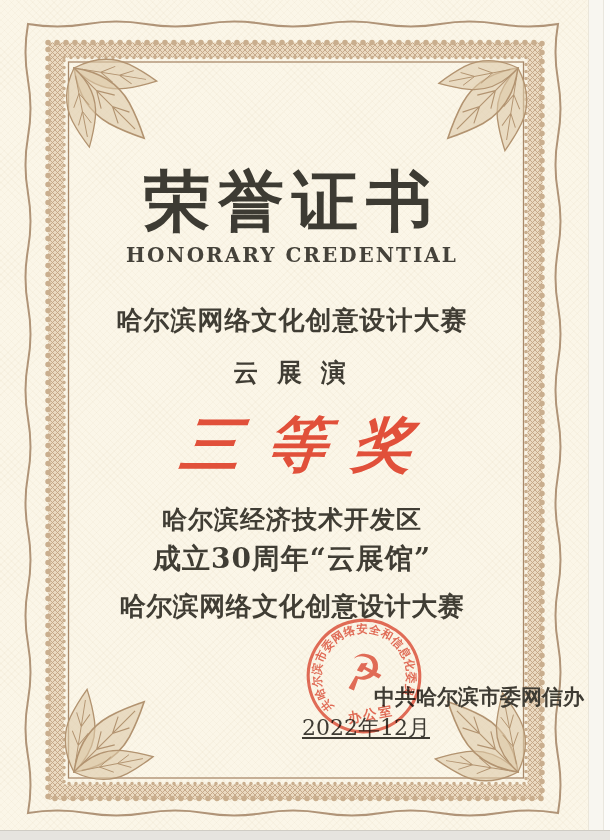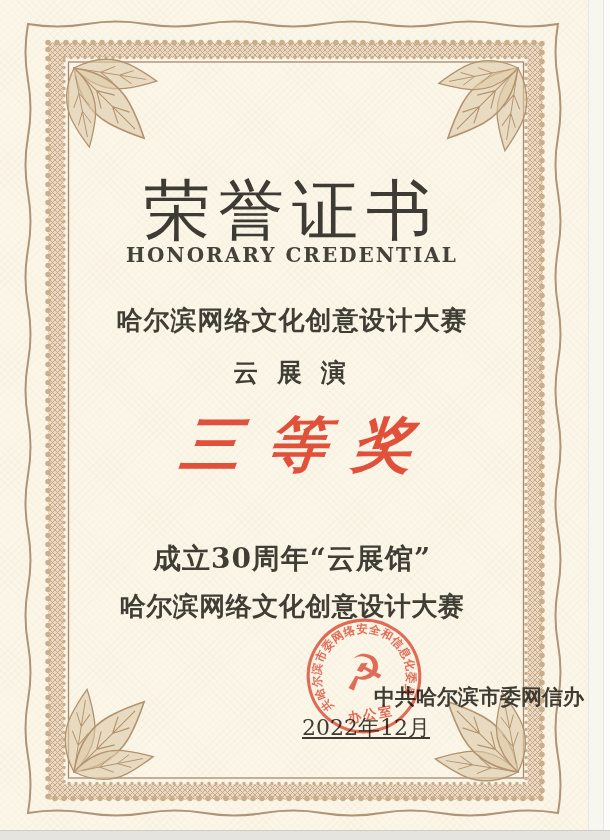--- a/index.html
+++ b/index.html
@@ -10,21 +10,21 @@
   }
   .cert{
     position:relative;width:610px;height:840px;overflow:hidden;
     background-color:#fbf6e8;
     background-image:
       repeating-linear-gradient(45deg, rgba(193,168,124,.055) 0 1px, transparent 1px 5px),
       repeating-linear-gradient(-45deg, rgba(193,168,124,.055) 0 1px, transparent 1px 5px);
   }
   .deco{position:absolute;left:0;top:0;width:610px;height:840px;pointer-events:none;}
   .txt{position:absolute;left:0;width:584px;text-align:center;color:#403d34;line-height:1;}
-  .title{top:178px;font-size:66px;font-weight:normal;letter-spacing:8px;margin-right:-8px;color:#3d3b33;}
+  .title{top:168px;font-size:66px;font-weight:bold;letter-spacing:8px;margin-right:-8px;color:#3d3b33;}
   .subtitle{top:245px;font-size:20px;font-weight:bold;letter-spacing:2px;color:#45423a;text-align:center;}
   .event{top:307px;font-size:26px;font-weight:bold;letter-spacing:1px;}
   .category{top:360px;font-size:25px;font-weight:bold;letter-spacing:5px;}
   .award{
     top:408px;left:18px;font-size:60px;font-weight:bold;font-style:italic;
     letter-spacing:26px;margin-right:-26px;color:#e1503a;
     transform:skewX(-6deg);line-height:1.2;
   }
   .proj1{top:507px;font-size:25px;font-weight:bold;letter-spacing:1px;}
   .proj2{top:545px;font-size:28px;font-weight:bold;letter-spacing:1px;}
@@ -78,20 +78,21 @@
     <use href="#leafCluster" transform="translate(518,68) rotate(45)"></use>
     <use href="#leafCluster" transform="translate(74,772) rotate(-135)"></use>
     <use href="#leafCluster" transform="translate(518,772) rotate(135)"></use>
   </svg>
 
   <div class="txt title">荣誉证书</div>
   <div class="txt subtitle">HONORARY CREDENTIAL</div>
   <div class="txt event">哈尔滨网络文化创意设计大赛</div>
   <div class="txt category">云 展 演</div>
   <div class="txt award">三等奖</div>
+  <div class="txt proj1">哈尔滨经济技术开发区</div>
   <div class="txt proj2">成立30周年“云展馆”</div>
   <div class="txt recipient">哈尔滨网络文化创意设计大赛</div>
   <div class="issuer">中共哈尔滨市委网信办</div>
   <div class="date">2022年12月</div>
 
   <svg class="seal" viewBox="0 0 124 124" xmlns="http://www.w3.org/2000/svg">
     <defs>
       <path id="sealArc" d="M27.6 86.1 A42 42 0 1 1 96.4 86.1" fill="none"></path>
     </defs>
     <circle cx="62" cy="62" r="54" fill="none" stroke="#e0503c" stroke-width="3"></circle>

